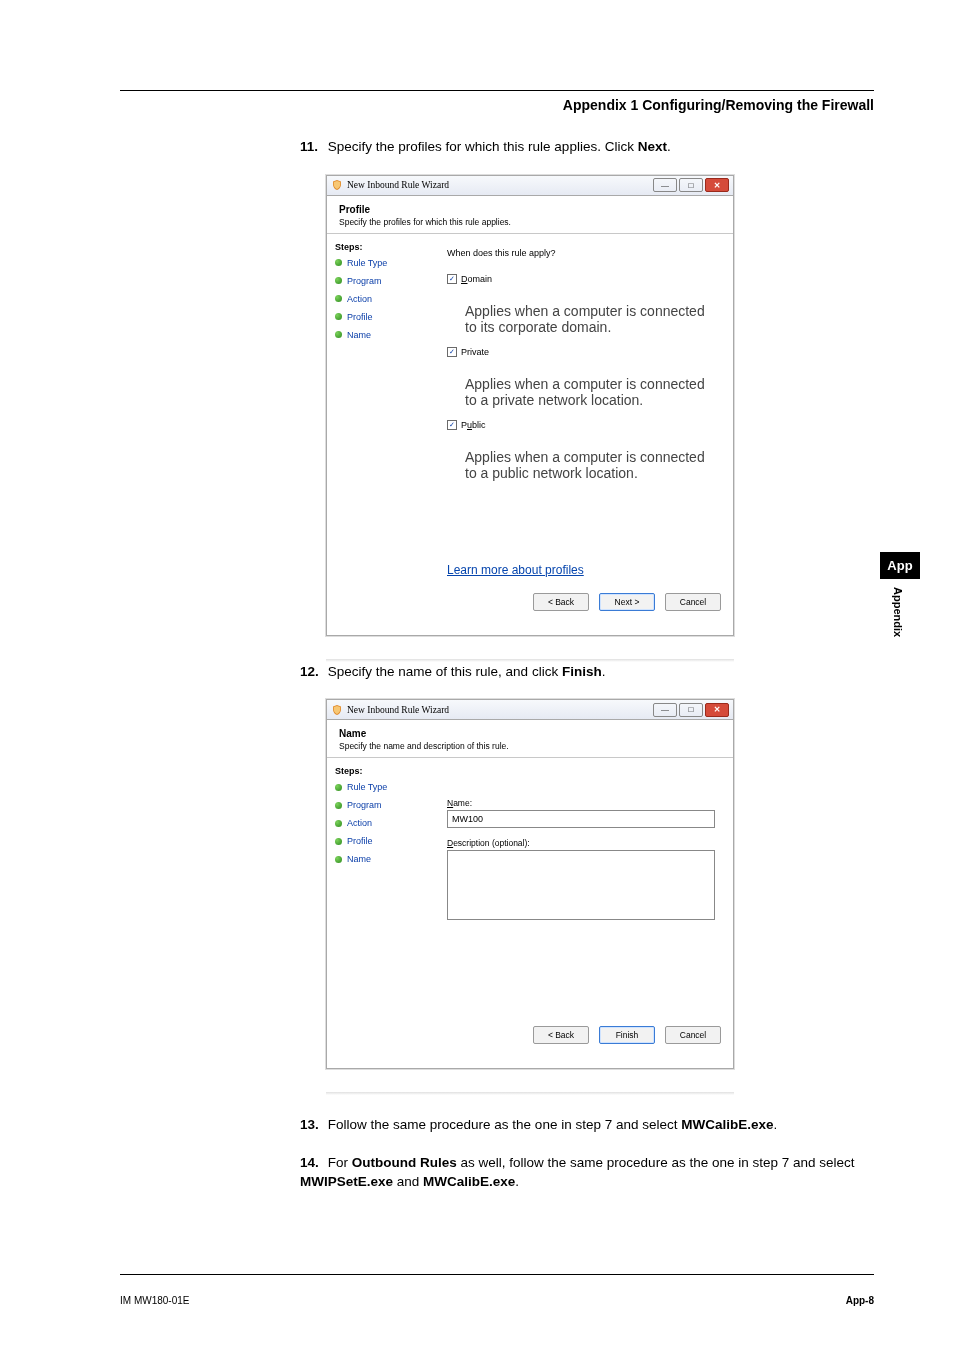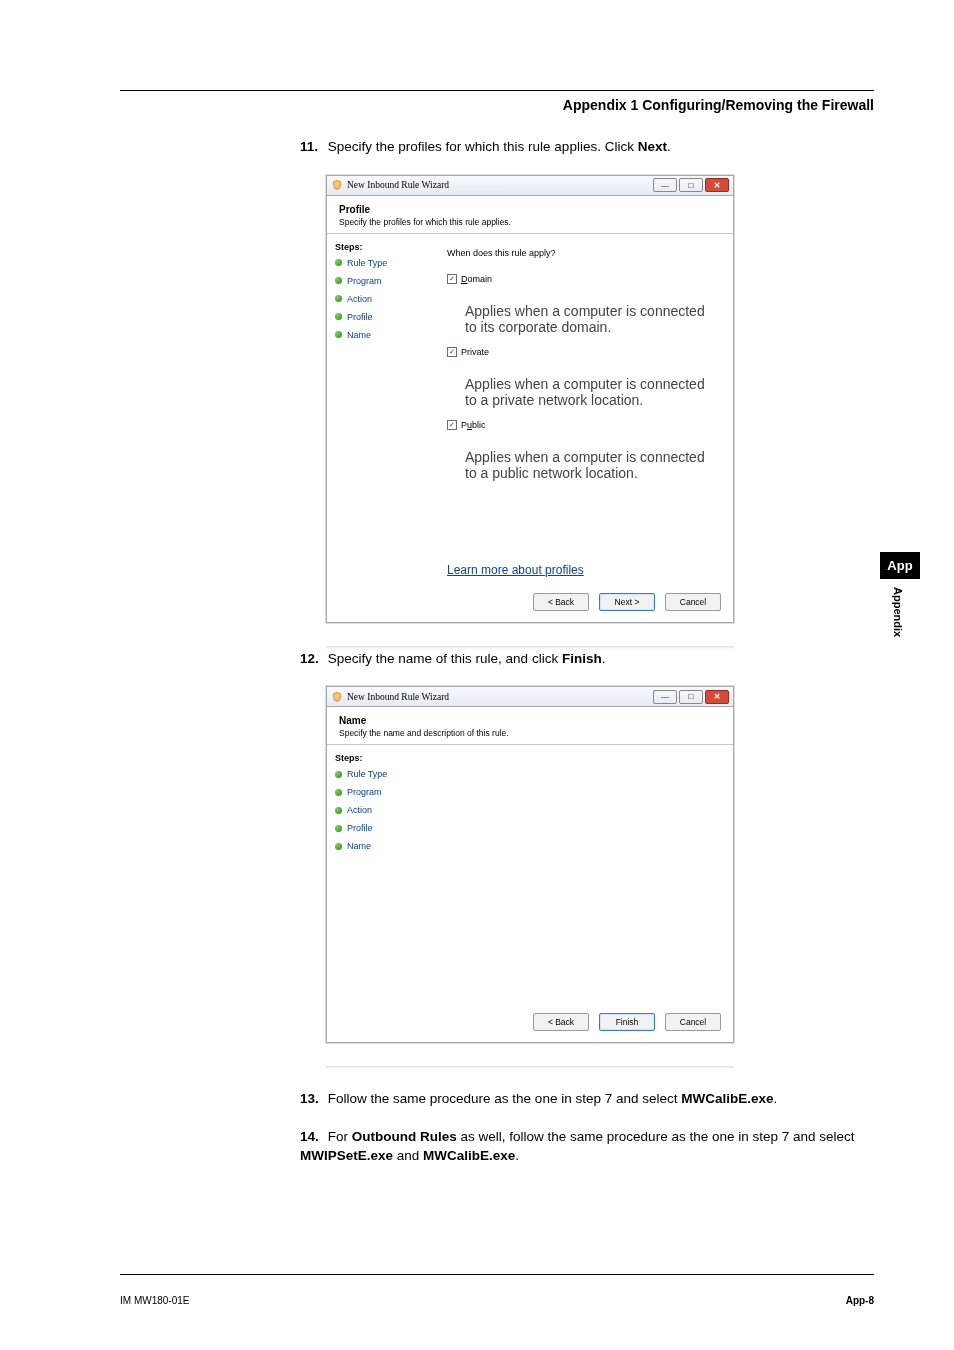--- a/index.html
+++ b/index.html
@@ -30,21 +30,21 @@
   .steps-panel .slabel { color: #0a3ea8; font-size: 9px; }
   .content-panel { flex: 1; padding: 14px 18px 8px 10px; position: relative; }
   .q { font-size: 9px; margin-bottom: 16px; }
   .opt { margin-bottom: 12px; }
   .opt .row1 { display: flex; align-items: flex-end; gap: 4px; }
   .cb { width: 10px; height: 10px; border: 1px solid #6a6a6a; display: inline-flex; align-items: center; justify-content: center; font-size: 7px; color: #0a3ea8; background: #fff; }
   .opt .olabel { font-size: 9px; }
   .opt .olabel u { text-decoration: underline; }
   .opt .odesc { font-size: 14px; color: #444; margin-left: 18px; margin-top: 19px; }
   .learn { color: #0645ad; font-size: 12px; text-decoration: underline; margin-top: 70px; display: inline-block; }
-  .btnrow { text-align: right; padding: 8px 12px 11px 0; display: flex; justify-content: flex-end; gap: 10px; }
+  .btnrow { text-align: right; padding: 8px 12px 24px 0; display: flex; justify-content: flex-end; gap: 10px; }
   .wbtn { min-width: 56px; height: 18px; background: #f2f2f2; border: 1px solid #9a9a9a; border-radius: 2px; font-size: 8.5px; display: inline-flex; align-items: center; justify-content: center; }
   .wbtn.default { border-color: #3a7bd5; box-shadow: 0 0 0 1px #cfe3ff inset; }
   .bottomshadow { height: 3px; background: linear-gradient(#e0e0e0, transparent); margin-top: -1px; }
   .field-label { font-size: 8.5px; margin-bottom: 2px; }
   .field-label .u { text-decoration: underline; }
   .txtinput { width: 100%; height: 18px; border: 1px solid #888; padding: 0 4px; font-size: 9px; color: #000; background: #fff; }
   .txtarea { width: 100%; height: 70px; border: 1px solid #888; background: #fff; }
   .side-tab { position: absolute; right: 34px; top: 552px; width: 40px; }
   .tab-app { background: #000; color: #fff; font-weight: bold; text-align: center; padding: 6px 0; font-size: 13px; }
   .tab-appendix { writing-mode: vertical-rl; font-size: 11px; font-weight: bold; padding: 8px 0 0 12px; }
@@ -181,20 +181,29 @@
           </div>
         <div class="srow">
             <span class="dot"></span>
             <span class="slabel">Profile</span>
           </div>
         <div class="srow active">
             <span class="dot"></span>
             <span class="slabel">Name</span>
           </div>
       </div>
+      <div class="content-panel name-content">
+        <div style="height:26px;"></div>
+        <div class="field-label"><span class="u">N</span><span>ame:</span></div>
+        <input type="text" class="txtinput" value="MW100" style="">
+        <div style="height:10px;"></div>
+        <div class="field-label"><span class="u">D</span><span>escription (optional):</span></div>
+        <div class="txtarea"></div>
+        <div class="name-spacer"></div>
+      </div>
     </div>
     <div class="btnrow">
       <span class="wbtn">&lt; Back</span>
       <span class="wbtn default">Finish</span>
       <span class="wbtn">Cancel</span>
     </div>
   </div>
   <div class="bottomshadow" style="width:408px;margin-left:206px;"></div>
 
   <div style="height:20px;"></div>

